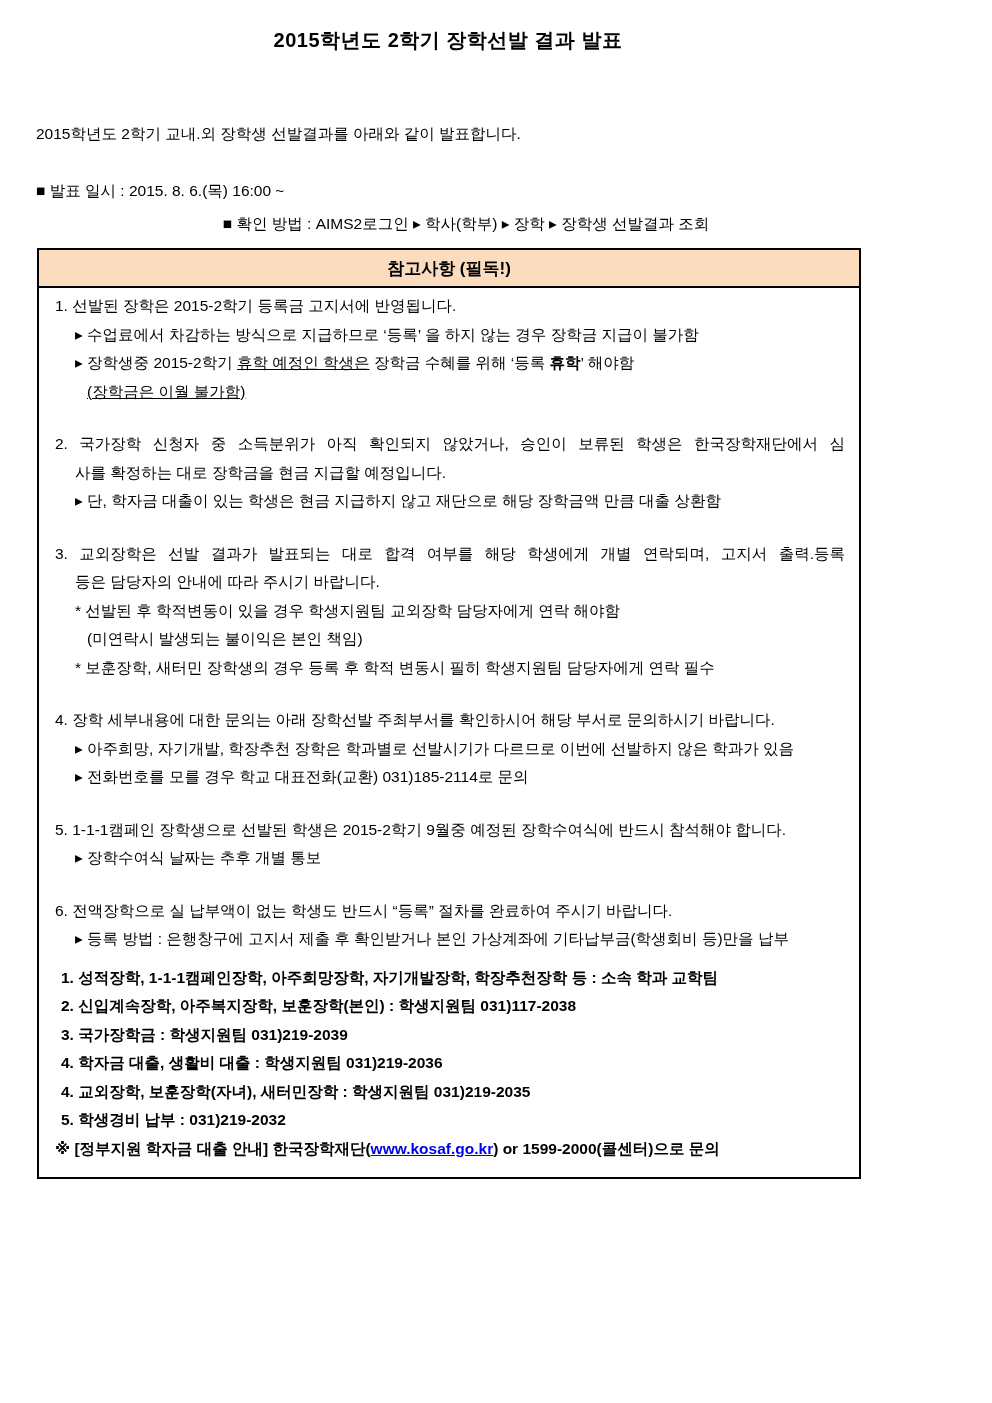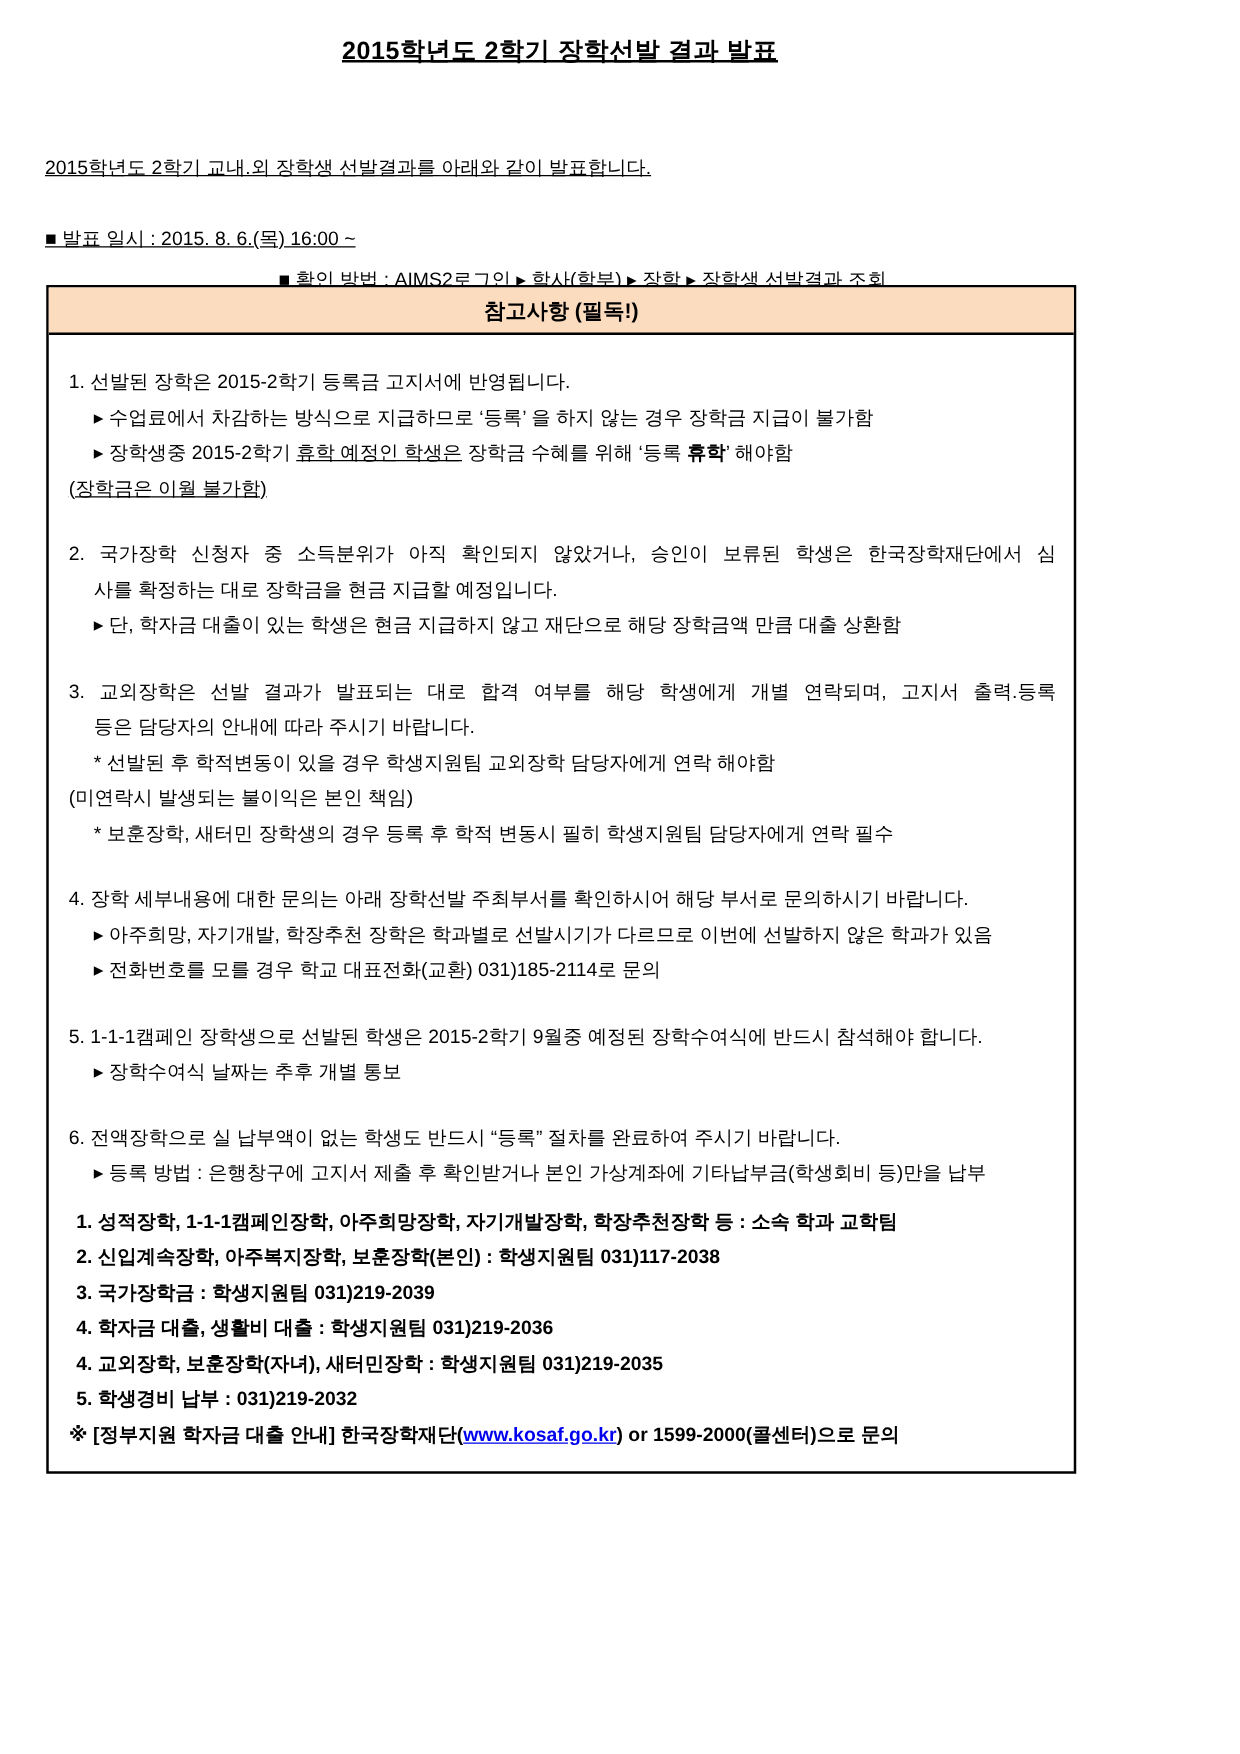--- a/index.html
+++ b/index.html
@@ -3,21 +3,21 @@
 <meta charset="utf-8">
 <style>
   * { box-sizing: border-box; }
   html, body { margin: 0; padding: 0; }
   body {
     width: 992px; height: 1403px;
     background: #ffffff;
     color: #000000;
     font-family: "Liberation Sans", "DejaVu Sans", sans-serif;
   }
-  .page { position: relative; width: 896px; height: 1403px; overflow: hidden; text-decoration: underline; }
+  .page { position: relative; width: 896px; height: 1403px; overflow: hidden; }
 
   .doc-title {
     padding-top: 27px;
     text-align: center;
     font-size: 20px;
     font-weight: bold;
     letter-spacing: 0.5px;
   }
 
   .intro {
@@ -27,47 +27,47 @@
 
   .announce {
     margin-left: 36px;
     font-size: 15.5px;
   }
   .announce.first { margin-top: 36px; }
   .announce.second { margin-top: 12px; text-align: center; }
 
   .notice-box {
     position: absolute;
-    left: 37px; top: 228px;
+    left: 37px; top: 248px;
     width: 824px;
     border: 2px solid #000000;
     background: #ffffff;
   }
   .notice-header {
     background: #FBDCBF;
     border-bottom: 2px solid #000000;
     height: 38px;
     line-height: 38px;
     text-align: center;
     font-size: 17px;
     font-weight: bold;
   }
   .notice-body {
-    padding: 24px 14px 14px 16px;
+    padding: 4px 14px 14px 16px;
     font-size: 15.5px;
     line-height: 28.5px;
   }
   .group { margin-bottom: 24px; }
   .group.tight { margin-bottom: 10px; }
   .group:last-child { margin-bottom: 0; }
 
   .line { white-space: normal; }
   .line.cont { margin-left: 20px; }      
   .line.sub  { margin-left: 20px; }      
-  .line.sub2 { }      
+  .line.sub2 { margin-left: 32px; }      
   .line.fill { text-align: justify; text-align-last: justify; }
 
   .u { text-decoration: underline; }
   .b { font-weight: bold; }
 
   .contacts { font-weight: bold; }
   .contacts .contact-line { margin-left: 6px; }
   .contacts .contact-note { margin-left: 0; }
   a.kosaf {
     color: #0000EE;

